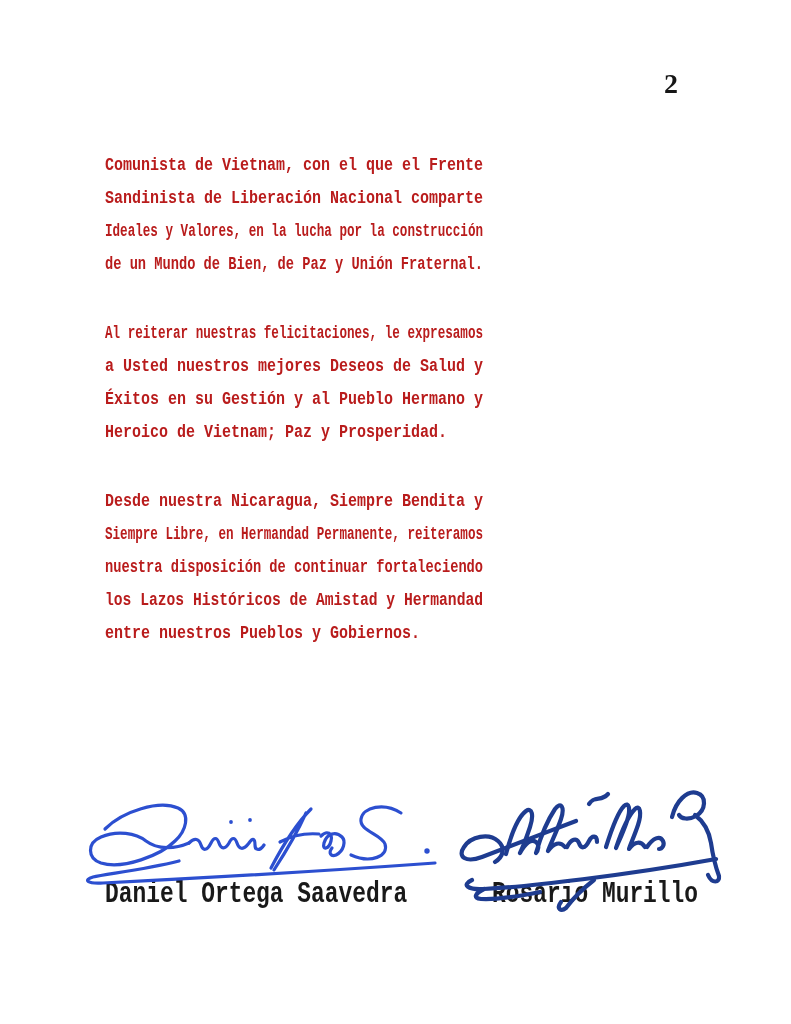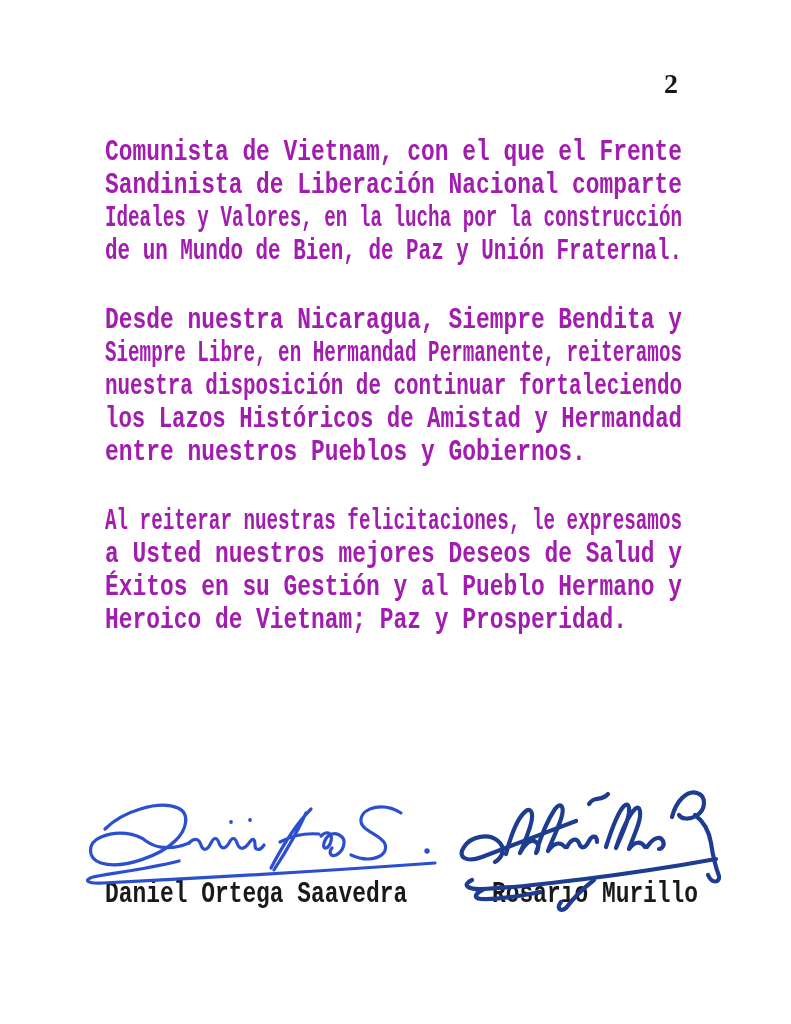--- a/index.html
+++ b/index.html
@@ -9,22 +9,22 @@
     -webkit-font-smoothing:antialiased;
   }
   .page{
     position:relative;width:791px;height:1024px;background:#ffffff;overflow:hidden;
   }
   .page-number{
     position:absolute;left:664px;top:68px;
     font-family:"Liberation Serif",serif;font-weight:700;font-size:28px;color:#161616;
   }
   .letter-body{
-    position:absolute;left:105px;top:136px;width:577px;
-    color:#a21caf;font-weight:700;font-size:29px;line-height:33px;
+    position:absolute;left:105px;top:149px;width:577px;
+    color:#b91c1c;font-weight:700;font-size:19px;line-height:33px;
   }
   .paragraph{margin:0 0 36px 0;}
   .line{
     display:block;width:max-content;white-space:pre;
     transform-origin:0 50%;
   }
   .sig-name{
     position:absolute;top:878px;width:max-content;white-space:pre;
     font-weight:700;font-size:29px;line-height:33px;color:#191919;
     transform-origin:0 50%;
@@ -43,31 +43,31 @@
   <div class="page-number">2</div>
 
   <div class="letter-body" id="letter-body">
       <div class="paragraph">
         <div class="line" style="transform: scaleX(0.789414);">Comunista de Vietnam, con el que el Frente</div>
         <div class="line" style="transform: scaleX(0.789414);">Sandinista de Liberación Nacional comparte</div>
         <div class="line" style="transform: scaleX(0.663099);">Ideales y Valores, en la lucha por la construcción</div>
         <div class="line" style="transform: scaleX(0.720771);">de un Mundo de Bien, de Paz y Unión Fraternal.</div>
       </div>
       <div class="paragraph">
+        <div class="line" style="transform: scaleX(0.663099);">Al reiterar nuestras felicitaciones, le expresamos</div>
+        <div class="line" style="transform: scaleX(0.789414);">a Usted nuestros mejores Deseos de Salud y</div>
+        <div class="line" style="transform: scaleX(0.789414);">Éxitos en su Gestión y al Pueblo Hermano y</div>
+        <div class="line" style="transform: scaleX(0.789414);">Heroico de Vietnam; Paz y Prosperidad.</div>
+      </div>
+      <div class="paragraph">
         <div class="line" style="transform: scaleX(0.789414);">Desde nuestra Nicaragua, Siempre Bendita y</div>
         <div class="line" style="transform: scaleX(0.663099);">Siempre Libre, en Hermandad Permanente, reiteramos</div>
         <div class="line" style="transform: scaleX(0.720771);">nuestra disposición de continuar fortaleciendo</div>
         <div class="line" style="transform: scaleX(0.771052);">los Lazos Históricos de Amistad y Hermandad</div>
         <div class="line" style="transform: scaleX(0.789414);">entre nuestros Pueblos y Gobiernos.</div>
-      </div>
-      <div class="paragraph">
-        <div class="line" style="transform: scaleX(0.663099);">Al reiterar nuestras felicitaciones, le expresamos</div>
-        <div class="line" style="transform: scaleX(0.789414);">a Usted nuestros mejores Deseos de Salud y</div>
-        <div class="line" style="transform: scaleX(0.789414);">Éxitos en su Gestión y al Pueblo Hermano y</div>
-        <div class="line" style="transform: scaleX(0.789414);">Heroico de Vietnam; Paz y Prosperidad.</div>
       </div>
     </div>
 
   <div class="sig-name name-daniel" style="transform: scaleX(0.789414);">Daniel Ortega Saavedra</div>
   <div class="sig-name name-rosario" style="transform: scaleX(0.789414);">Rosario Murillo</div>
 
   <svg class="sig sig-daniel" width="360" height="100" viewBox="0 0 360 100" fill="none" stroke="currentColor" stroke-width="3.2" stroke-linecap="round" stroke-linejoin="round" style="color: rgb(44, 79, 208);">
     <path d="M22,36 C40,18 76,7 95,15 C108,21 103,38 92,48 C78,62 40,77 18,70 C4,65 4,50 18,44 C34,37 53,40 63,48 C75,57 92,56 106,50"></path>
     <path d="M106,50 C112,44 116,46 118,52 C120,58 124,58 128,50 C131,44 134,44 136,50 C138,56 142,57 146,50 C149,44 152,44 154,50 C156,56 160,58 166,50 C170,44 172,46 172,52 C172,58 177,58 181,52"></path>
     <circle cx="148" cy="29" r="1.9" fill="currentColor" stroke="none"></circle>

